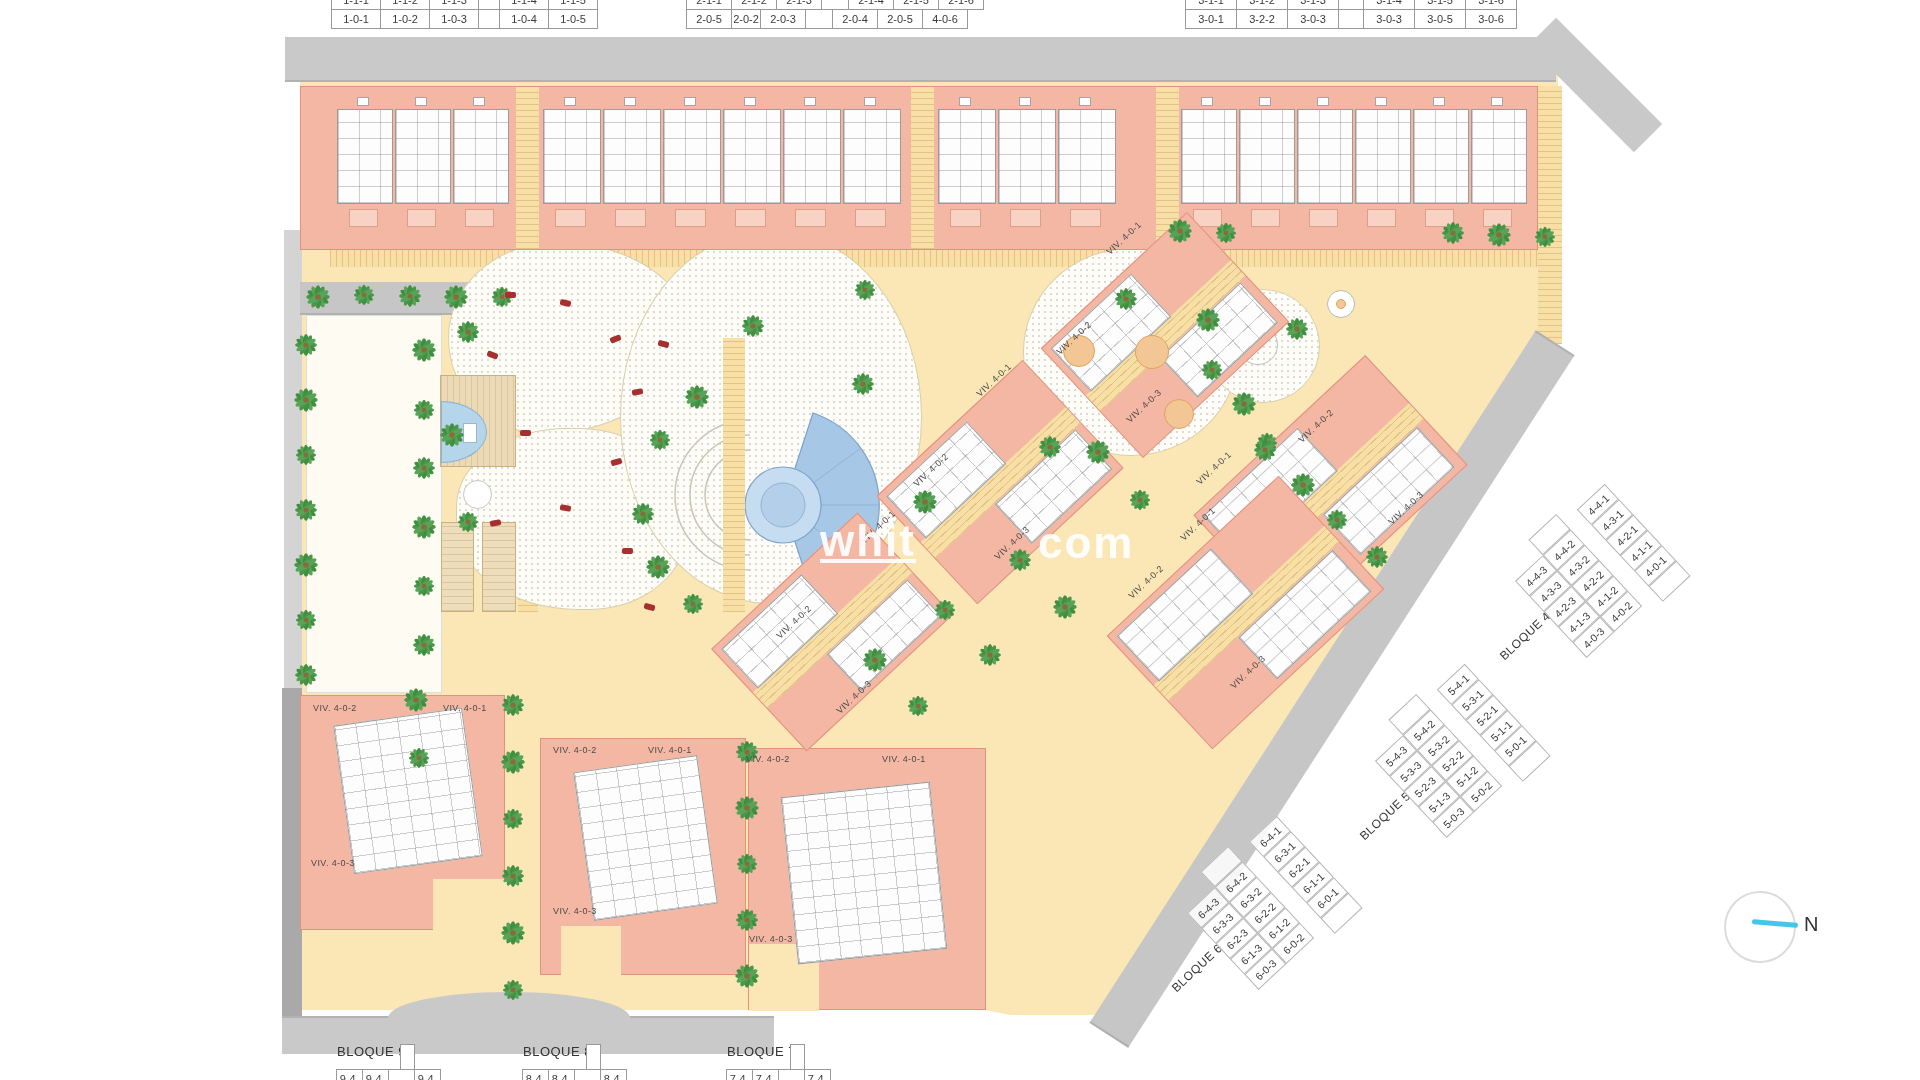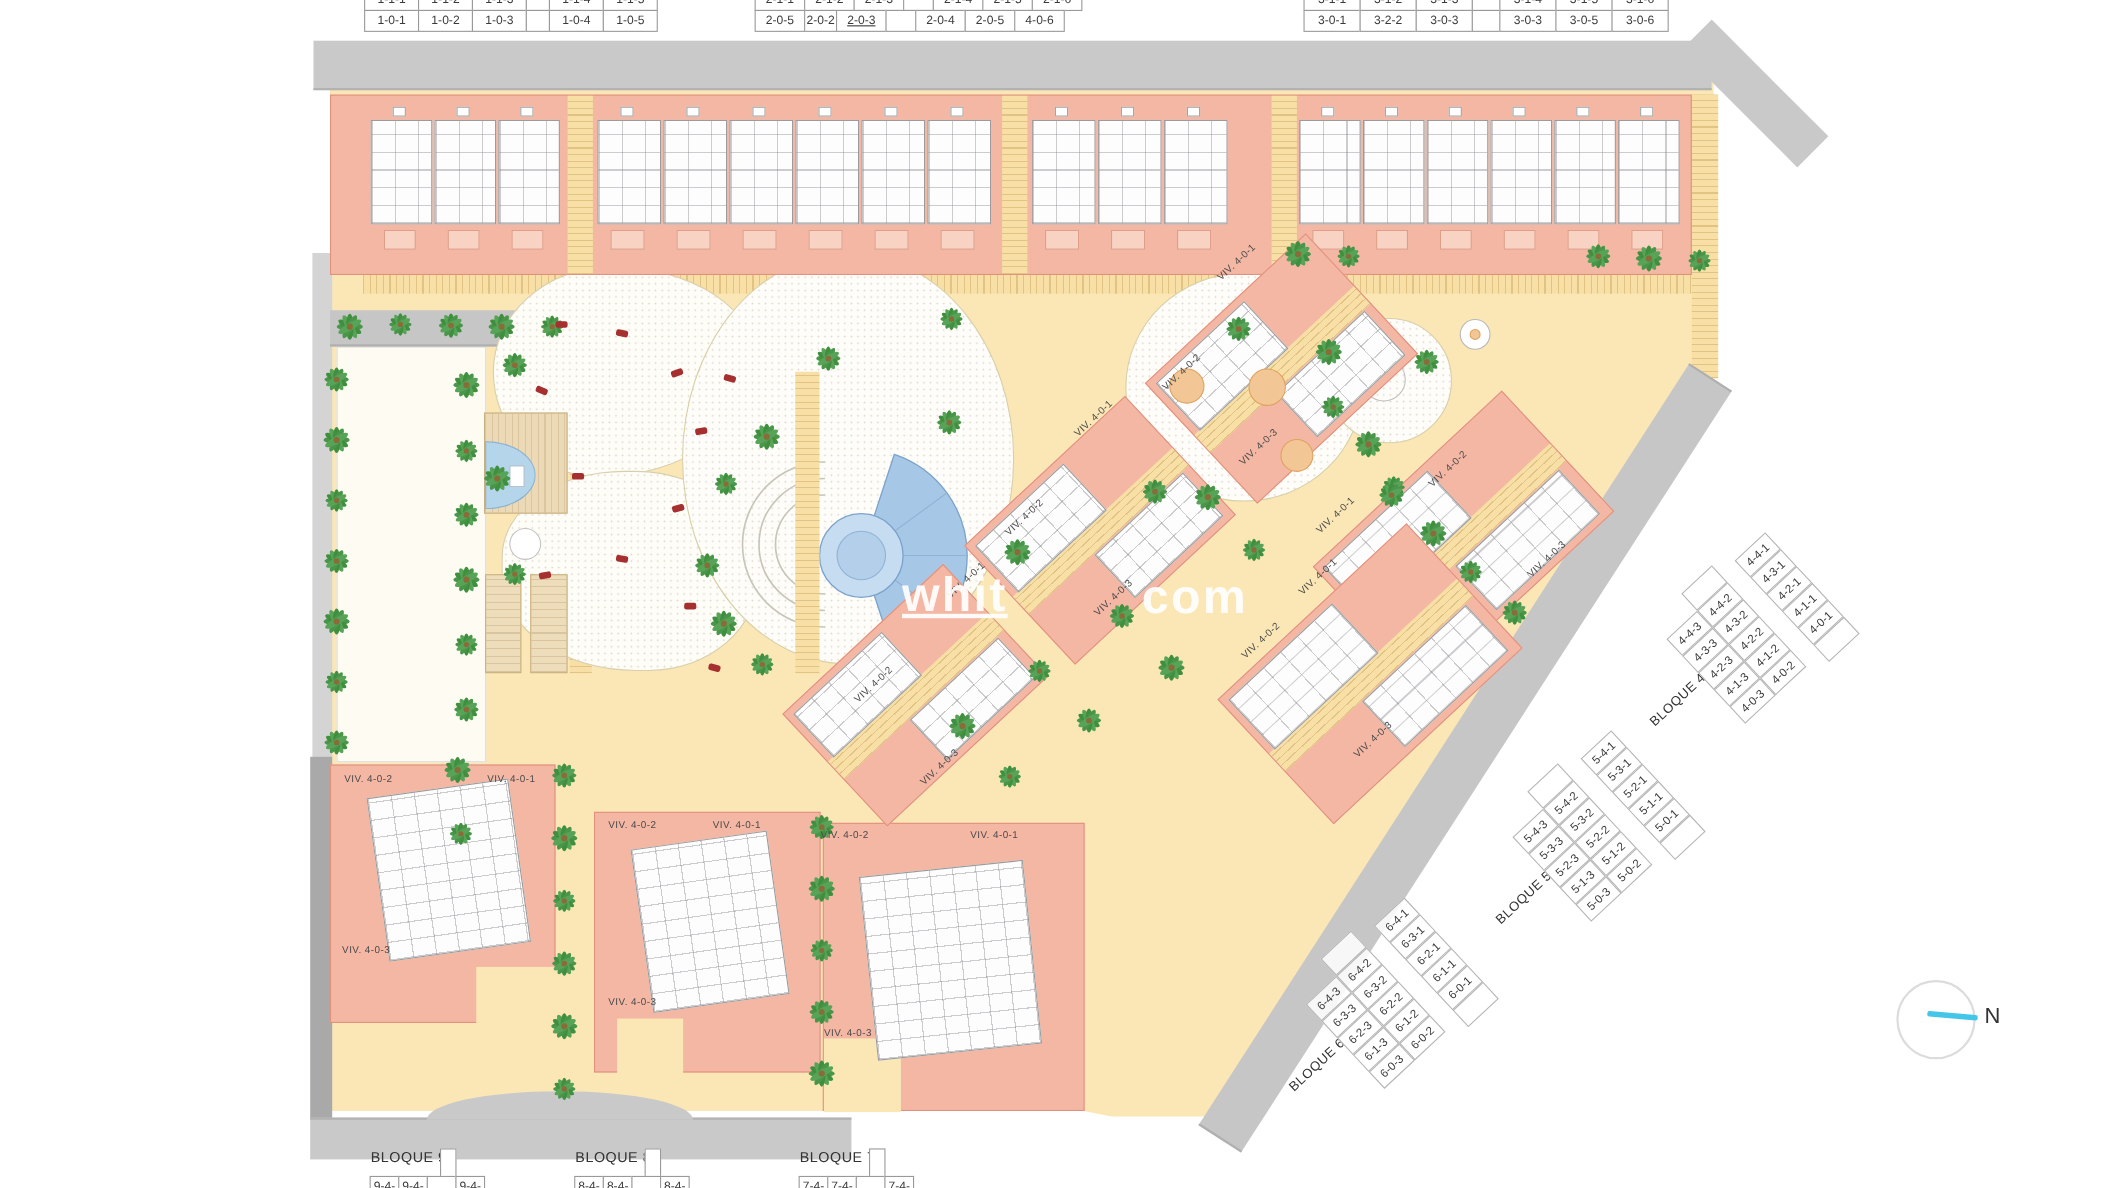--- a/index.html
+++ b/index.html
@@ -496,21 +496,21 @@
           <div class="tcell" style="position: relative; width: 46px;">2-1-2</div>
           <div class="tcell" style="position: relative; width: 46px;">2-1-3</div>
           <div class="tcell" style="position: relative; width: 28px;"></div>
           <div class="tcell" style="position: relative; width: 46px;">2-1-4</div>
           <div class="tcell" style="position: relative; width: 46px;">2-1-5</div>
           <div class="tcell" style="position: relative; width: 46px;">2-1-6</div>
         </div>
         <div class="tbl-row" style="position: relative;">
           <div class="tcell" style="position: relative; width: 46px;">2-0-5</div>
           <div class="tcell" style="position: relative; width: 30px;">2-0-2</div>
-          <div class="tcell" style="position: relative; width: 46px; text-decoration: underline;">2-0-3</div>
+          <div class="tcell" style="position: relative; width: 46px;">2-0-3</div>
           <div class="tcell" style="position: relative; width: 28px;"></div>
           <div class="tcell" style="position: relative; width: 46px;">2-0-4</div>
           <div class="tcell" style="position: relative; width: 46px;">2-0-5</div>
           <div class="tcell" style="position: relative; width: 46px;">4-0-6</div>
         </div>
       </div>
       <div style="position: absolute; left: 1186px; top: -9px;">
         <div class="tbl-row" style="position: relative;">
           <div class="tcell" style="position: relative; width: 52px;">3-1-1</div>
           <div class="tcell" style="position: relative; width: 52px;">3-1-2</div>

